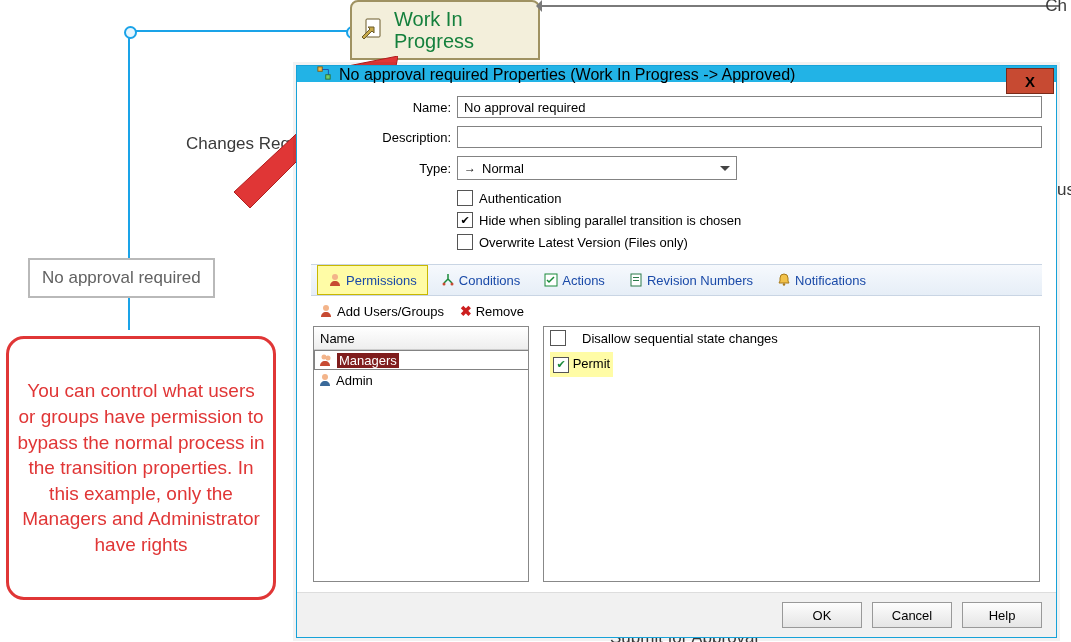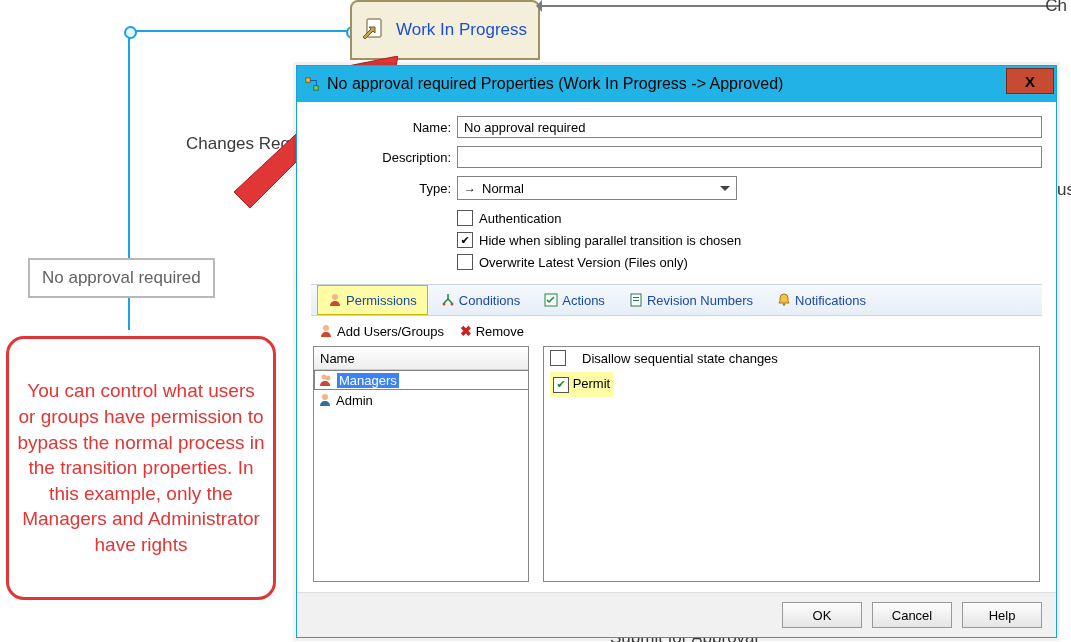--- a/index.html
+++ b/index.html
@@ -28,21 +28,21 @@
     background: #f3efdb;
     border: 2px solid #9f9262;
     border-radius: 8px 8px 0 0;
     box-sizing: border-box;
     display: flex;
     align-items: center;
     padding: 6px 8px;
     gap: 8px;
   }
   .wf-state .ico { width: 28px; height: 28px; display: flex; align-items: center; justify-content: center; }
-  .wf-state .lbl { font-size: 17px; color: #1d4ed8; line-height: 1.1; }
+  .wf-state .lbl { font-size: 20px; color: #15803d; line-height: 1.1; }
   .wf-arrow {
     position: absolute;
     left: 540px;
     top: 5px;
     width: 520px;
     height: 2px;
     background: #7a7a7a;
   }
   .wf-arrow::before {
     content: "";
@@ -160,25 +160,24 @@
     width: 761px;
     height: 573px;
     background: #fff;
     border: 1px solid #17a2d8;
     box-shadow: 0 0 0 3px rgba(0,0,0,0.05);
     box-sizing: border-box;
     display: flex;
     flex-direction: column;
   }
   .dlg-title {
-    height: 36px;
+    height: 16px;
     background: #22b3e6;
     display: flex;
-    align-items: center;
-    padding-left: 8px;
+    padding-left: 20px;
     gap: 8px;
     position: relative;
   }
   .dlg-title .t {
     color: #000;
     font-size: 16px;
   }
   .dlg-close {
     position: absolute;
     right: 2px;
@@ -334,21 +333,21 @@
     font-size: 13px;
   }
   .li {
     height: 20px;
     display: flex;
     align-items: center;
     padding: 0 4px;
     gap: 4px;
     font-size: 13px;
   }
-  .li.sel span.t { background: #3b82f6; color: #fff; padding: 0 2px; }
+  .li.sel span.t { background: #7f1d1d; color: #fff; padding: 0 2px; }
   .right .opt {
     display: flex;
     align-items: center;
     gap: 16px;
     padding: 3px 6px;
     font-size: 13px;
   }
   .hl { background: #fffca6; padding: 4px 3px; }
 
   .dlg-footer {

